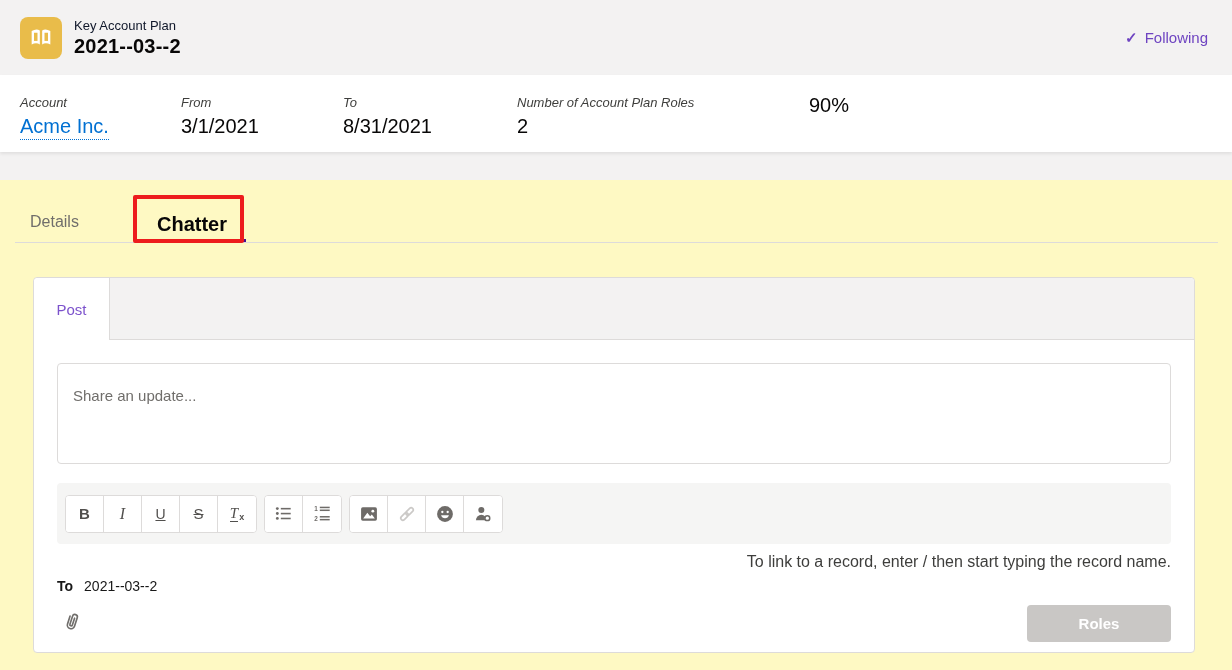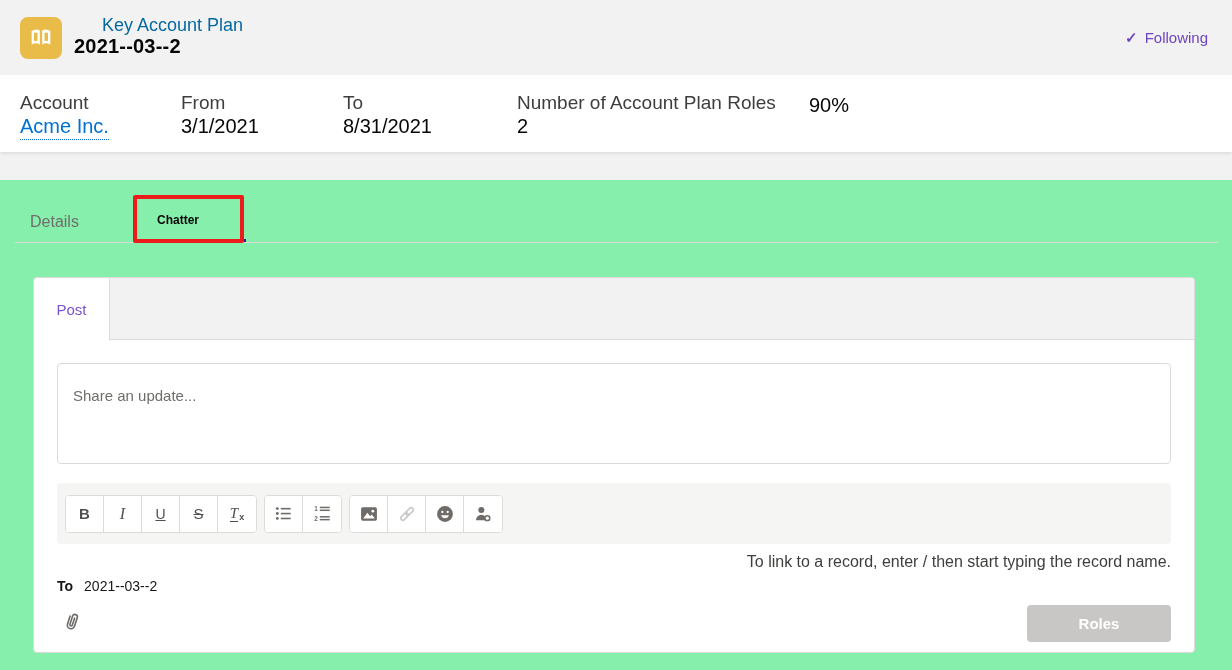--- a/index.html
+++ b/index.html
@@ -2,42 +2,42 @@
 <html><head>
 <meta charset="utf-8">
 <style>
   * { margin:0; padding:0; box-sizing:border-box; }
   html,body { width:1232px; height:670px; background:#fff; font-family:"Liberation Sans",sans-serif; overflow:hidden; }
 
   
   .record-header { height:75px; background:#f3f2f2; display:flex; align-items:center; padding:0 24px 0 20px; }
   .entity-icon { width:42px; height:42px; border-radius:8px; background:#e9bc4a; display:flex; align-items:center; justify-content:center; flex:0 0 auto; }
   .header-titles { margin-left:12px; }
-  .object-name { font-size:18px; color:#0369a1; line-height:17px;margin-left:28px; }
+  .object-name { font-size:13px; color:#0f172a; line-height:17px; }
   .record-title { font-size:20px; font-weight:bold; color:#080707; line-height:25px; letter-spacing:.2px; }
   .follow-btn { margin-left:auto; display:flex; align-items:center; gap:7px; color:#6e44c1; font-size:15px; cursor:pointer; }
   .follow-check { font-size:15px; font-weight:bold; }
 
   
   .highlights { height:77px; background:#fff; display:flex; padding:20px 0 0 20px; box-shadow:0 2px 3px rgba(0,0,0,.08); position:relative; z-index:2; }
   .field { padding-right:10px; }
   .f-account { width:161px; } .f-from { width:162px; } .f-to { width:174px; }
   .f-roles { width:292px; } .f-sales { width:206px; } .f-target { flex:1; }
-  .field-label { font-size:19px; color:#3e3e3c; line-height:16px; margin-bottom:5px; white-space:nowrap; }
+  .field-label { font-size:13px; color:#3e3e3c; line-height:16px; margin-bottom:5px; white-space:nowrap;font-style:italic; }
   .field-value { font-size:20px; color:#080707; line-height:21px; white-space:nowrap; }
   .field-link { color:#0070d2; text-decoration:none; border-bottom:1px dotted #0070d2; padding-bottom:2px; cursor:pointer; }
 
   .page-gap { height:28px; background:#f3f2f2; }
 
   
-  .main-card { position:relative; height:490px; background:#86efac; }
+  .main-card { position:relative; height:490px; background:#fef9c3; }
   .tab-bar { position:relative; height:63px; }
   .tab-divider { position:absolute; left:15px; right:14px; top:62px; height:1px; background:#dddbda; }
   .tab-details { position:absolute; left:30px; top:33px; font-size:16px; color:#706e6b; cursor:pointer; }
-  .tab-chatter { position:absolute; left:157px; top:33px; font-size:12px; font-weight:bold; color:#080707; cursor:pointer; }
+  .tab-chatter { position:absolute; left:157px; top:33px; font-size:20px; font-weight:bold; color:#080707; cursor:pointer; }
   .tab-underline { position:absolute; left:146px; top:59px; width:100px; height:4px; background:#41118f; }
   .annotation-box { position:absolute; left:133px; top:15px; width:111px; height:48px; border:4px solid #ed1c1c; border-radius:2px; z-index:5; pointer-events:none; }
 
   
   .publisher { position:absolute; left:33px; top:97px; width:1162px; height:376px; border:1px solid #dddbda; border-radius:4px; background:#fff; }
   .pub-tabstrip { display:flex; height:62px; }
   .pub-tab-post { width:76px; background:#fff; border-right:1px solid #dddbda; border-top-left-radius:4px; display:flex; align-items:center; justify-content:center; font-size:15px; color:#7c52cc; cursor:pointer; }
   .pub-tab-filler { flex:1; background:#f3f2f2; border-bottom:1px solid #dddbda; border-top-right-radius:4px; }
   .pub-body { padding:0 23px; }
   .editor-box { margin-top:23px; height:101px; border:1px solid #dddbda; border-radius:4px; background:#fff; padding:23px 15px; cursor:text; }

